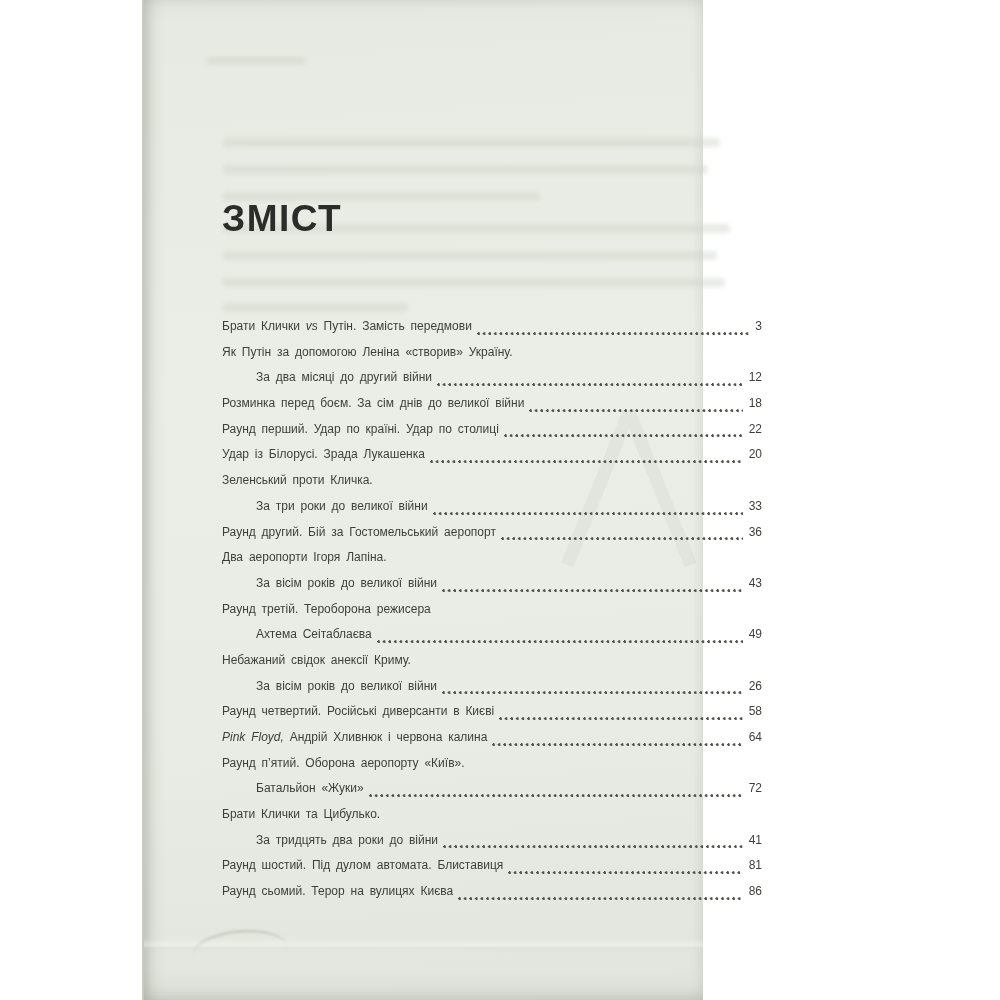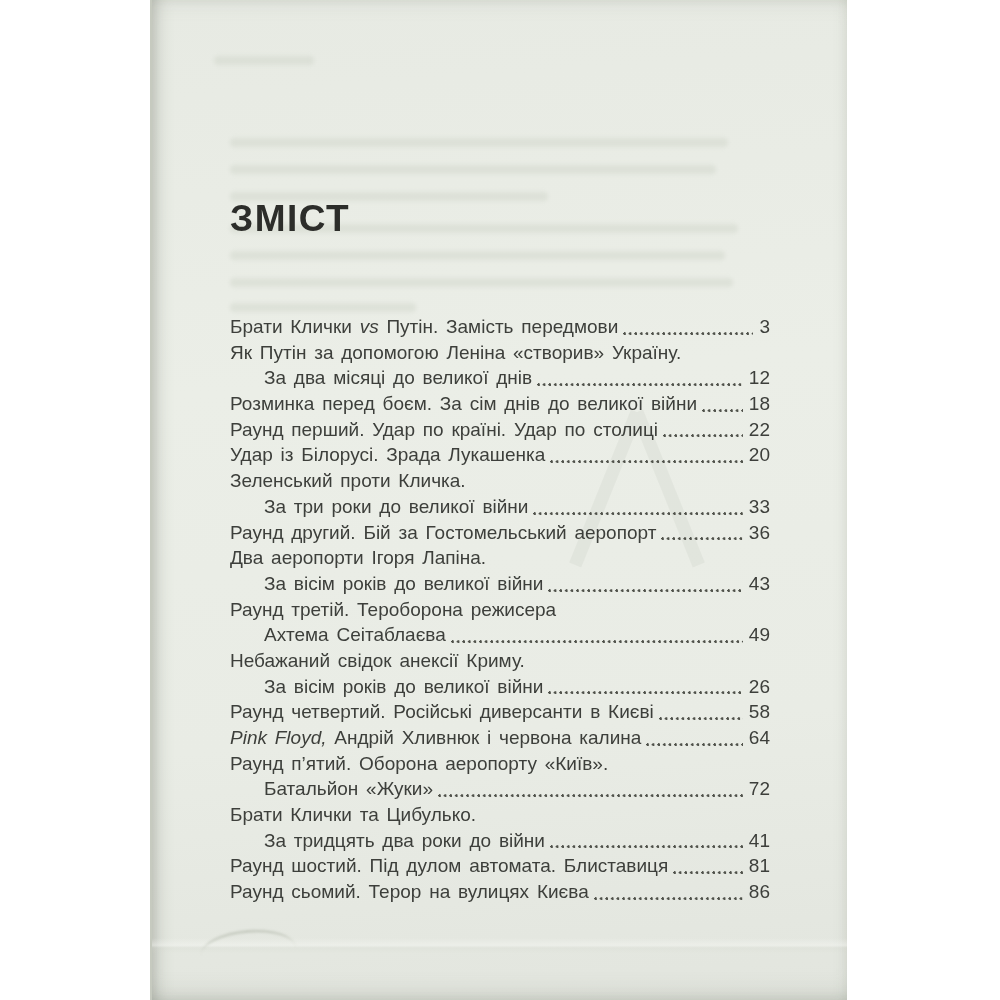--- a/index.html
+++ b/index.html
@@ -19,22 +19,22 @@
     overflow: hidden;
   }
   .scene {
     position: relative;
     width: 1000px; height: 1000px;
     background: var(--backdrop);
     overflow: hidden;
   }
   .book-page {
     position: absolute;
-    left: 150px; top: 0;
-    width: 697px; height: 1000px;
+    left: 142px; top: 0;
+    width: 561px; height: 1000px;
     background: linear-gradient(176deg, #e7eae3 0%, #ebeee7 38%, #e9ece5 72%, #e2e5de 100%);
     border-left: 2px solid var(--page_edge);
     box-shadow:
       inset 14px 0 18px -12px rgba(110,116,104,0.45),
       inset -9px 0 16px -12px rgba(130,136,124,0.30),
       inset 0 -20px 26px -20px rgba(115,121,109,0.35),
       inset 0 16px 22px -18px rgba(150,156,144,0.25);
   }
   .page-title {
     position: absolute;
@@ -43,21 +43,21 @@
     font-size: 37px;
     line-height: 37px;
     font-weight: bold;
     letter-spacing: 1.5px;
     color: var(--title_text);
   }
   .toc {
     position: absolute;
     left: 78px; top: 314px;
     width: 540px;
-    font-size: 19px;
+    font-size: 12px;
     line-height: 25.7px;
     color: var(--body_text);
     word-spacing: 2.5px;
   }
   .toc-line {
     display: flex;
     align-items: baseline;
     white-space: nowrap;
     height: 25.7px;
     overflow: hidden;
@@ -147,21 +147,21 @@
     <div class="toc" id="toc">
         <div class="toc-line">
           <span class="toc-text"><span>Брати Клички </span><em>vs</em><span> Путін. Замість передмови</span></span>
           <span class="leader"></span>
           <span class="toc-page">3</span>
         </div>
         <div class="toc-line">
           <span class="toc-text"><span>Як Путін за допомогою Леніна «створив» Україну.</span></span>
         </div>
         <div class="toc-line indent">
-          <span class="toc-text"><span>За два місяці до великої днів</span></span>
+          <span class="toc-text"><span>За два місяці до другий війни</span></span>
           <span class="leader"></span>
           <span class="toc-page">12</span>
         </div>
         <div class="toc-line">
           <span class="toc-text"><span>Розминка перед боєм. За сім днів до великої війни</span></span>
           <span class="leader"></span>
           <span class="toc-page">18</span>
         </div>
         <div class="toc-line">
           <span class="toc-text"><span>Раунд перший. Удар по країні. Удар по столиці</span></span>

